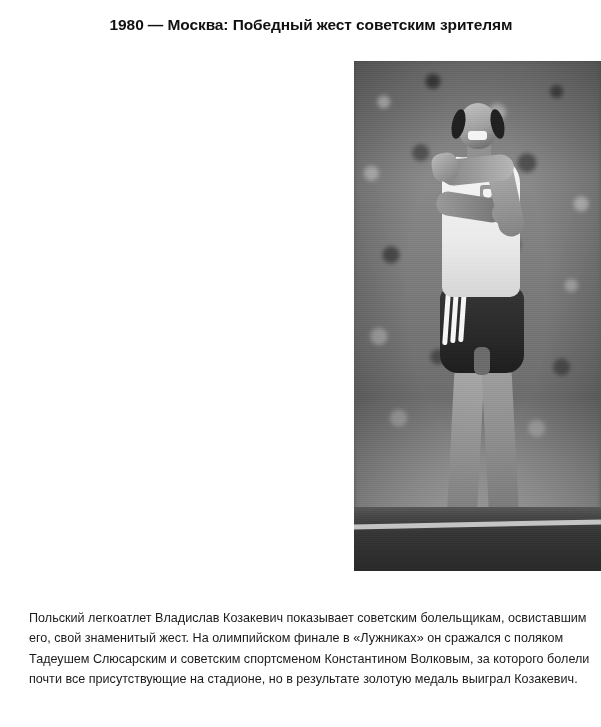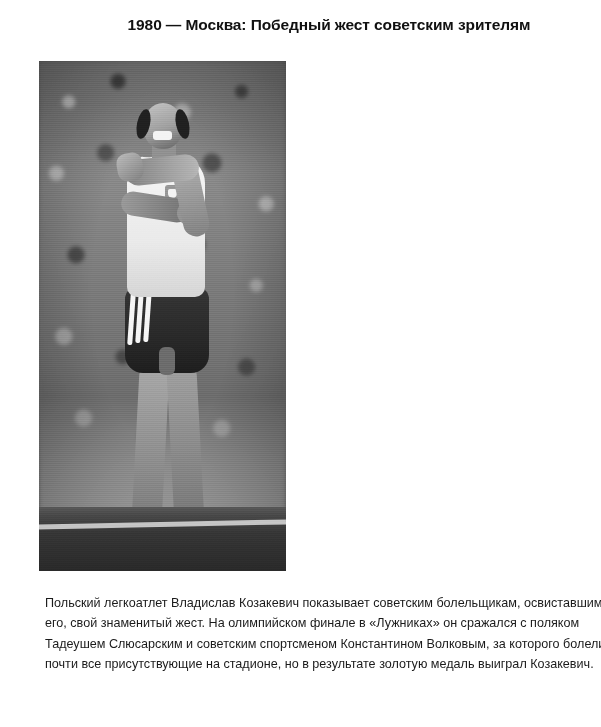--- a/index.html
+++ b/index.html
@@ -14,21 +14,21 @@
     color: #000000;
     overflow: hidden;
   }
   .page {
     width: 601px;
     height: 727px;
     position: relative;
     box-sizing: border-box;
     display: flex;
     flex-direction: column;
-    align-items: flex-start;
+    align-items: flex-end;
     padding-left: 39px;
   }
   .article-title {
     margin-top: 16px;
     font-size: 15.5px;
     font-weight: bold;
     color: #111111;
     text-align: center;
     line-height: 1.2;
     letter-spacing: -0.1px;
@@ -290,21 +290,21 @@
     inset: 0;
     background-image:
       repeating-linear-gradient(0deg, rgba(255,255,255,0.035) 0 1px, rgba(0,0,0,0.035) 1px 2px);
     mix-blend-mode: overlay;
     pointer-events: none;
   }
   .gray {
     filter: grayscale(100%) contrast(1.05);
   }
   .caption {
-    margin-top: 22px;
+    margin-top: 37px;
     width: 578px;
     font-size: 12.6px;
     line-height: 1.62;
     color: #1b1b1b;
     text-align: left;
     padding: 0 6px;
     box-sizing: border-box;
   }
 </style>
 </head>

